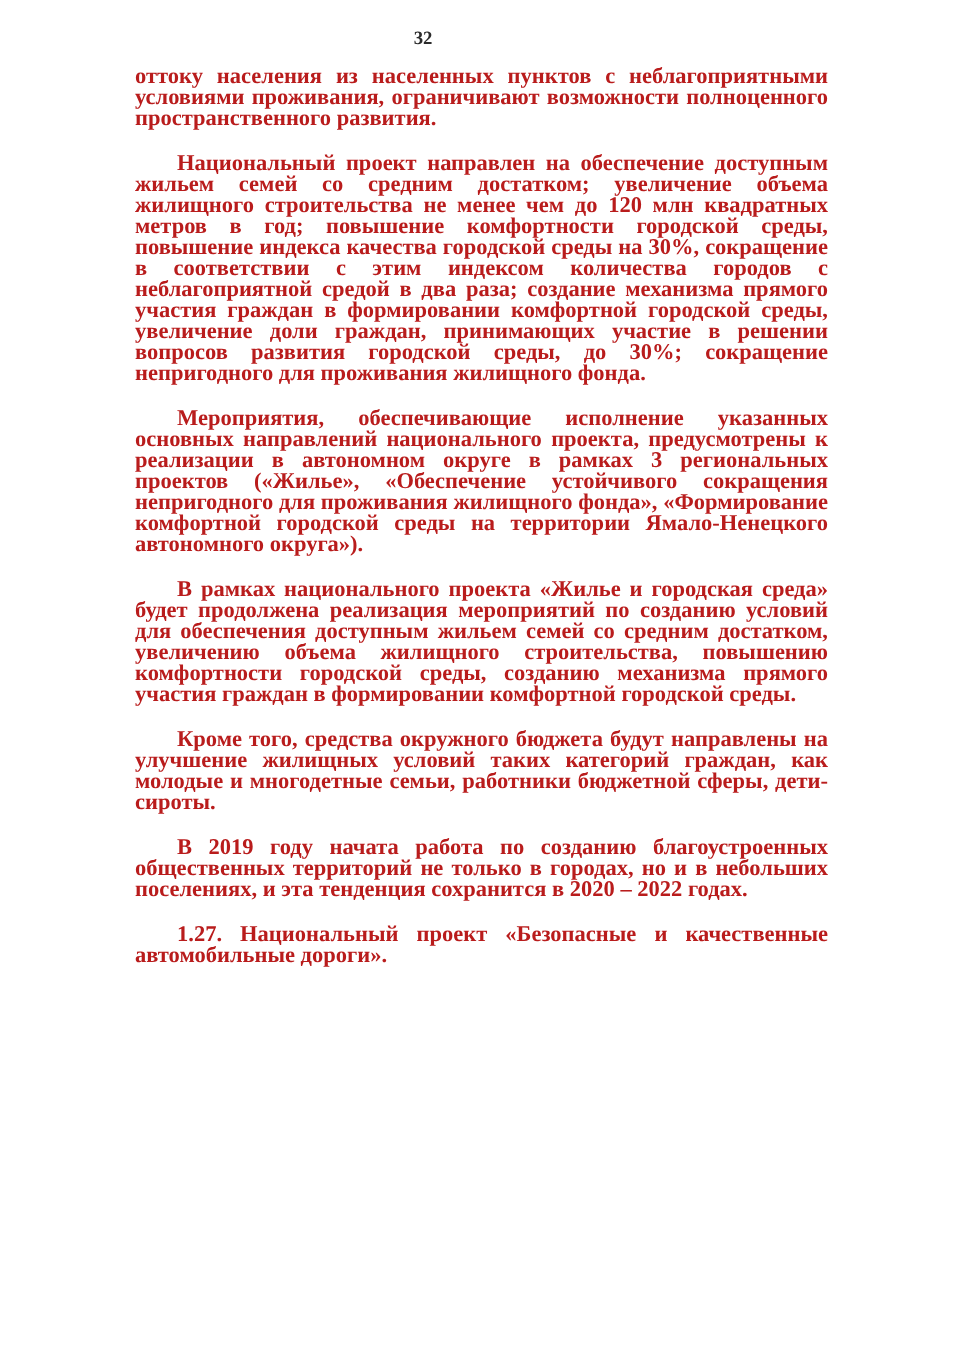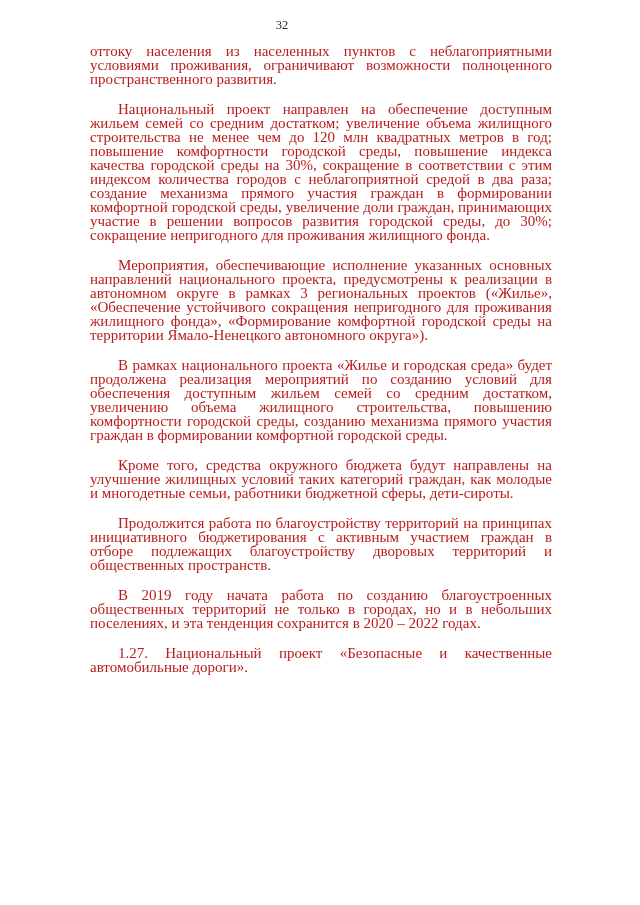--- a/index.html
+++ b/index.html
@@ -9,20 +9,21 @@
   }
   .page {
     position: relative;
     width: 564px;
     height: 905px;
     background: #ffffff;
     font-family: "Liberation Serif", serif;
     color: #1a1a1a;
     box-sizing: border-box;
     overflow: hidden;
+    font-weight: bold;
   }
   .page-number {
     position: absolute;
     top: 18px;
     left: 0;
     width: 100%;
     text-align: center;
     font-family: "Liberation Serif", serif;
     font-size: 12.5px;
     color: #2b2b2b;
@@ -53,17 +54,16 @@
 <body>
 
 <div class="page">
   <div class="page-number">32</div>
   <div class="content">
     <p class="para">оттоку населения из населенных пунктов с неблагоприятными условиями проживания, ограничивают возможности полноценного пространственного развития.</p>
     <p class="para indent">Национальный проект направлен на обеспечение доступным жильем семей со средним достатком; увеличение объема жилищного строительства не менее чем до 120 млн квадратных метров в год; повышение комфортности городской среды, повышение индекса качества городской среды на 30%, сокращение в соответствии с этим индексом количества городов с неблагоприятной средой в два раза; создание механизма прямого участия граждан в формировании комфортной городской среды, увеличение доли граждан, принимающих участие в решении вопросов развития городской среды, до 30%; сокращение непригодного для проживания жилищного фонда.</p>
     <p class="para indent">Мероприятия, обеспечивающие исполнение указанных основных направлений национального проекта, предусмотрены к реализации в автономном округе в рамках 3 региональных проектов («Жилье», «Обеспечение устойчивого сокращения непригодного для проживания жилищного фонда», «Формирование комфортной городской среды на территории Ямало-Ненецкого автономного округа»).</p>
     <p class="para indent">В рамках национального проекта «Жилье и городская среда» будет продолжена реализация мероприятий по созданию условий для обеспечения доступным жильем семей со средним достатком, увеличению объема жилищного строительства, повышению комфортности городской среды, созданию механизма прямого участия граждан в формировании комфортной городской среды.</p>
     <p class="para indent">Кроме того, средства окружного бюджета будут направлены на улучшение жилищных условий таких категорий граждан, как молодые и многодетные семьи, работники бюджетной сферы, дети-сироты.</p>
-    <p class="para indent">Продолжится работа по благоустройству территорий на принципах инициативного бюджетирования с активным участием граждан в отборе подлежащих благоустройству дворовых территорий и общественных пространств.</p>
     <p class="para indent">В 2019 году начата работа по созданию благоустроенных общественных территорий не только в городах, но и в небольших поселениях, и эта тенденция сохранится в 2020 – 2022 годах.</p>
     <p class="para indent">1.27. Национальный проект «Безопасные и качественные автомобильные дороги».</p>
   </div>
 </div>
 
 </body></html>

